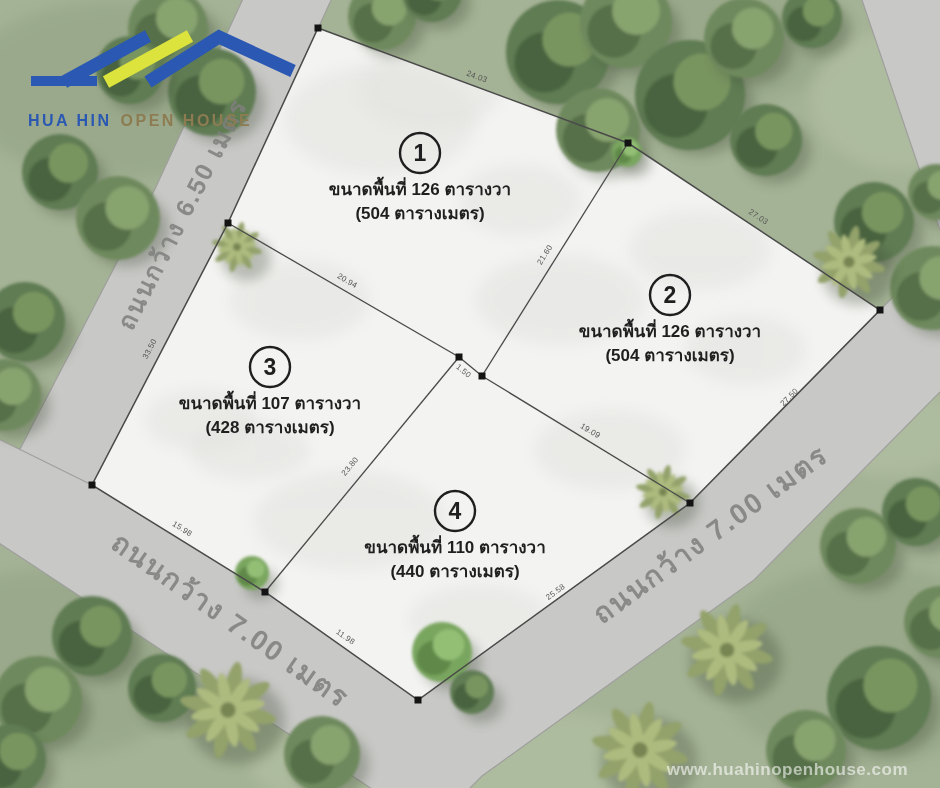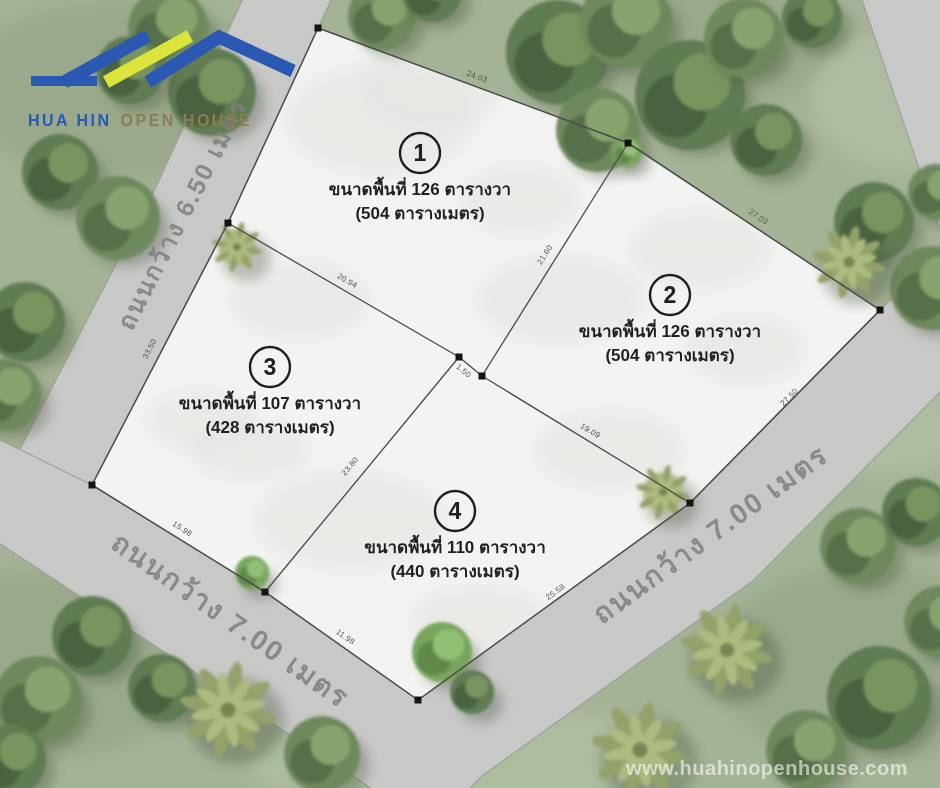--- a/index.html
+++ b/index.html
@@ -6,21 +6,21 @@
   .canvas{position:relative;width:940px;height:788px;overflow:hidden;background:#a4b295;
           font-family:"Liberation Sans",sans-serif;}
   #site-svg{position:absolute;left:0;top:0;width:940px;height:788px;display:block;}
   svg text{font-family:"Liberation Sans",sans-serif;}
   .road-label{font-weight:bold;letter-spacing:2px;opacity:.85;}
   .dim-label{letter-spacing:.3px;}
   .logo{position:absolute;left:28px;top:24px;width:280px;}
   .logo-roof{display:block;width:270px;height:68px;}
   .logo-text{white-space:nowrap;font-weight:bold;font-size:16px;letter-spacing:2.5px;margin-top:20px;}
   .lt-gold{margin-left:9px;}
-  .watermark{position:absolute;right:32px;bottom:8px;font-size:20px;font-weight:bold;
+  .watermark{position:absolute;right:32px;bottom:8px;font-size:17px;font-weight:bold;
              color:rgba(255,255,255,.58);letter-spacing:.5px;}
 </style>
 </head>
 <body>
 
 <div class="canvas">
 
   <svg id="site-svg" viewBox="0 0 940 788">
       <defs>
         <filter id="fSoft" x="-60%" y="-60%" width="220%" height="220%">

